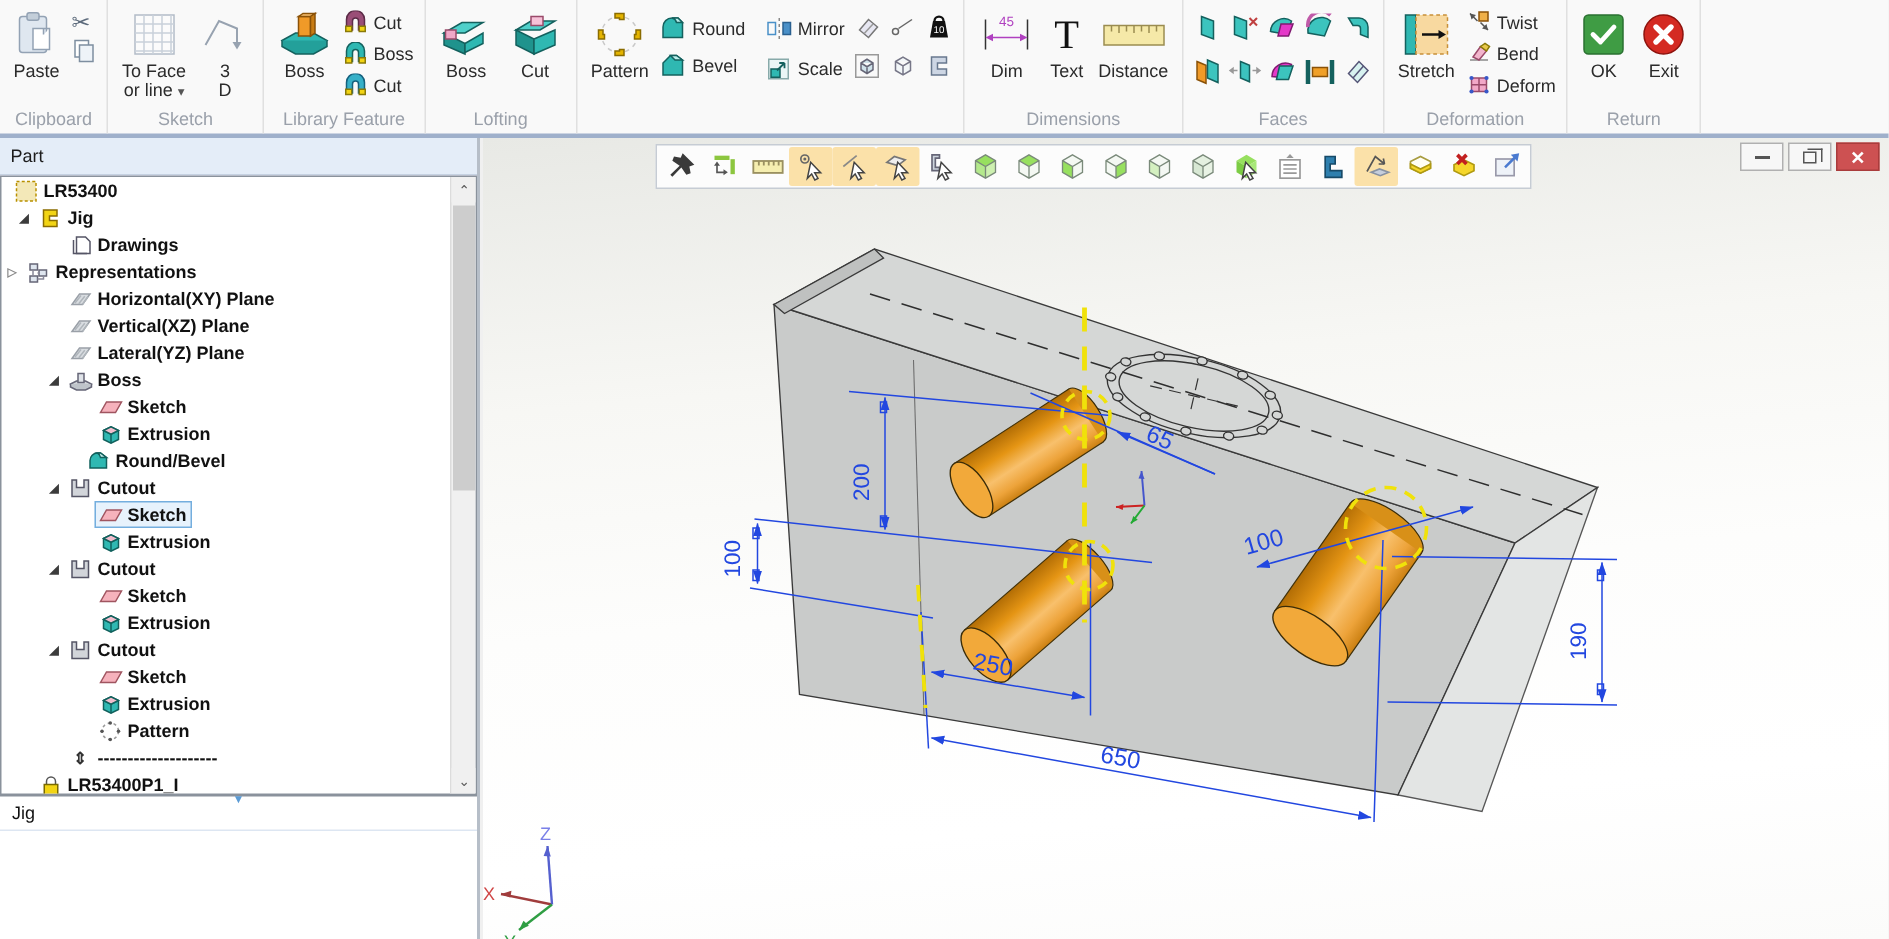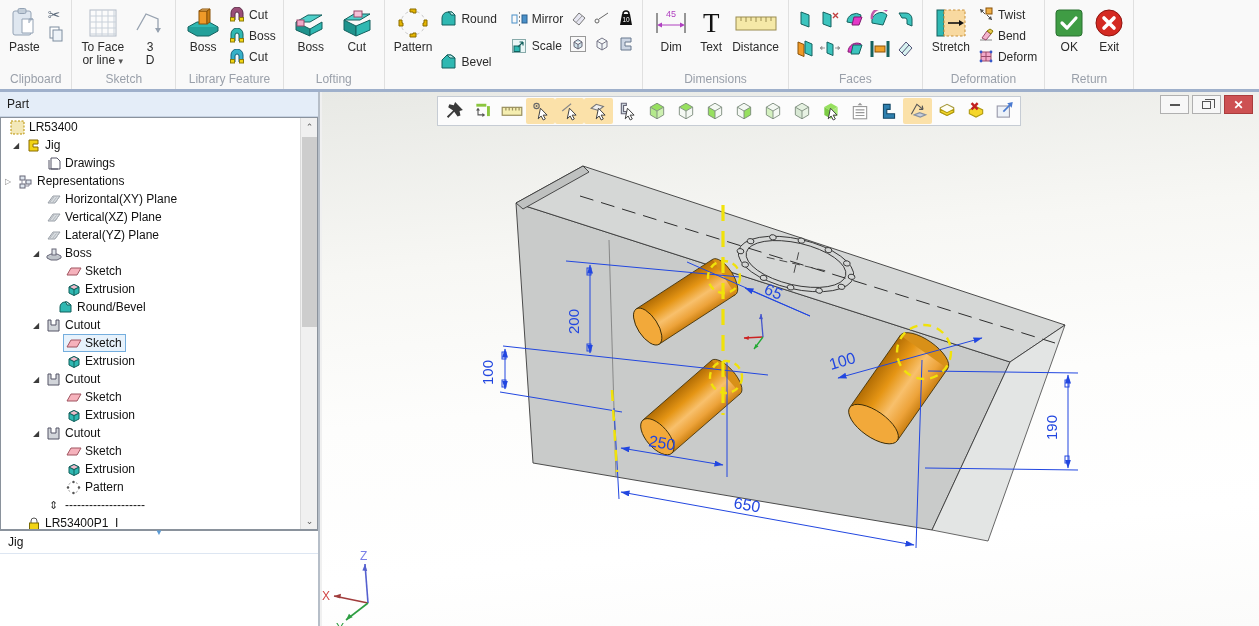--- a/index.html
+++ b/index.html
@@ -17,21 +17,21 @@
   .rcol{display:flex;flex-direction:column;justify-content:flex-start;gap:2px;padding-top:2px;}
   .rsm{display:flex;align-items:center;gap:4px;font-size:12px;color:#2b2b2b;height:19px;padding:0 3px;}
   .rsm svg{flex:0 0 auto;}
   .rgrid{display:grid;grid-template-columns:repeat(3,24px);grid-auto-rows:26px;align-items:center;justify-items:center;padding-top:4px;}
   .fgrid{display:grid;grid-template-columns:repeat(5,25px);grid-auto-rows:29px;align-items:center;justify-items:center;padding-top:4px;}
   
   .left-panel{position:absolute;left:0;top:92px;width:320px;height:534px;background:#c4b5fd;border-right:2px solid #b6bec8;}
   .panel-header{height:25px;background:#e4edf8;border-bottom:1px solid #c6d2e2;font-size:12px;color:#1c1c1c;
     display:flex;align-items:center;padding:0 7px;}
   .tree{position:absolute;left:0;top:25px;width:318px;height:413px;border:1px solid #8a929c;background:#fff;overflow:hidden;}
-  .trow{height:18px;display:flex;align-items:center;font-size:12px;color:#111;white-space:nowrap;}
+  .trow{height:18px;display:flex;align-items:center;font-size:12px;color:#111;white-space:nowrap;font-weight:bold;}
   .texp{width:14px;display:inline-flex;justify-content:center;flex:0 0 14px;}
   .e-open::before{content:"◢";font-size:8px;color:#3c3c3c;}
   .e-closed::before{content:"▷";font-size:8px;color:#8a8a8a;}
   .titem{display:inline-flex;align-items:center;gap:3px;padding:0 3px 0 1px;border:1px solid transparent;}
   .titem.sel{background:#e7f2fc;border:1px solid #74aede;}
   .tico{width:17px;height:16px;display:inline-flex;align-items:center;justify-content:center;flex:0 0 17px;}
   .tscroll{position:absolute;right:0;top:0;width:17px;height:100%;background:#f0f0f0;border-left:1px solid #dcdcdc;}
   .tsa{position:absolute;left:0;width:17px;height:17px;background:#f0f0f0;color:#5a5a5a;font-size:9px;
     display:flex;align-items:center;justify-content:center;}
   .tthumb{position:absolute;left:1px;top:19px;width:15px;height:190px;background:#cdcdcd;}
@@ -190,21 +190,21 @@
           <svg width="34" height="34" viewBox="0 0 34 34">
               <circle cx="17" cy="17" r="12" fill="none" stroke="#c9c9c9" stroke-dasharray="3,3"></circle>
               <path d="M14,3 h6 v4 h-3 v-1 h-3z" fill="#e4b400" stroke="#8a6c00"></path>
               <path d="M14,31 h6 v-4 h-3 v1 h-3z" fill="#e4b400" stroke="#8a6c00"></path>
               <path d="M3,14 v6 h4 v-3 h-1 v-3z" fill="#e4b400" stroke="#8a6c00"></path>
               <path d="M31,14 v6 h-4 v-3 h1 v-3z" fill="#e4b400" stroke="#8a6c00"></path>
             </svg>
           </span>
         <span class="rlbl">Pattern</span>
       </div>
-      <div class="rcol" style="gap:24px;padding-top:6px;">
+      <div class="rcol" style="gap:6px;padding-top:6px;">
         <span class="rsm">
             <svg width="17" height="16" viewBox="0 0 17 16">
               <path d="M2,14 V7 a6,6 0 0 1 6,-6 l4,0 3,3 0,10z" fill="#2fb8b2" stroke="#14615e"></path>
               <path d="M8,1 l4,0 3,3 -4,0 a4,4 0 0 0 -3,-3z" fill="#b9ecea" stroke="#14615e"></path>
             </svg>
             <span>Round</span>
           </span>
         <span class="rsm">
             <svg width="17" height="16" viewBox="0 0 17 16">
               <path d="M2,14 V6 L7,1 h4 l4,3 v10z" fill="#2fb8b2" stroke="#14615e"></path>

